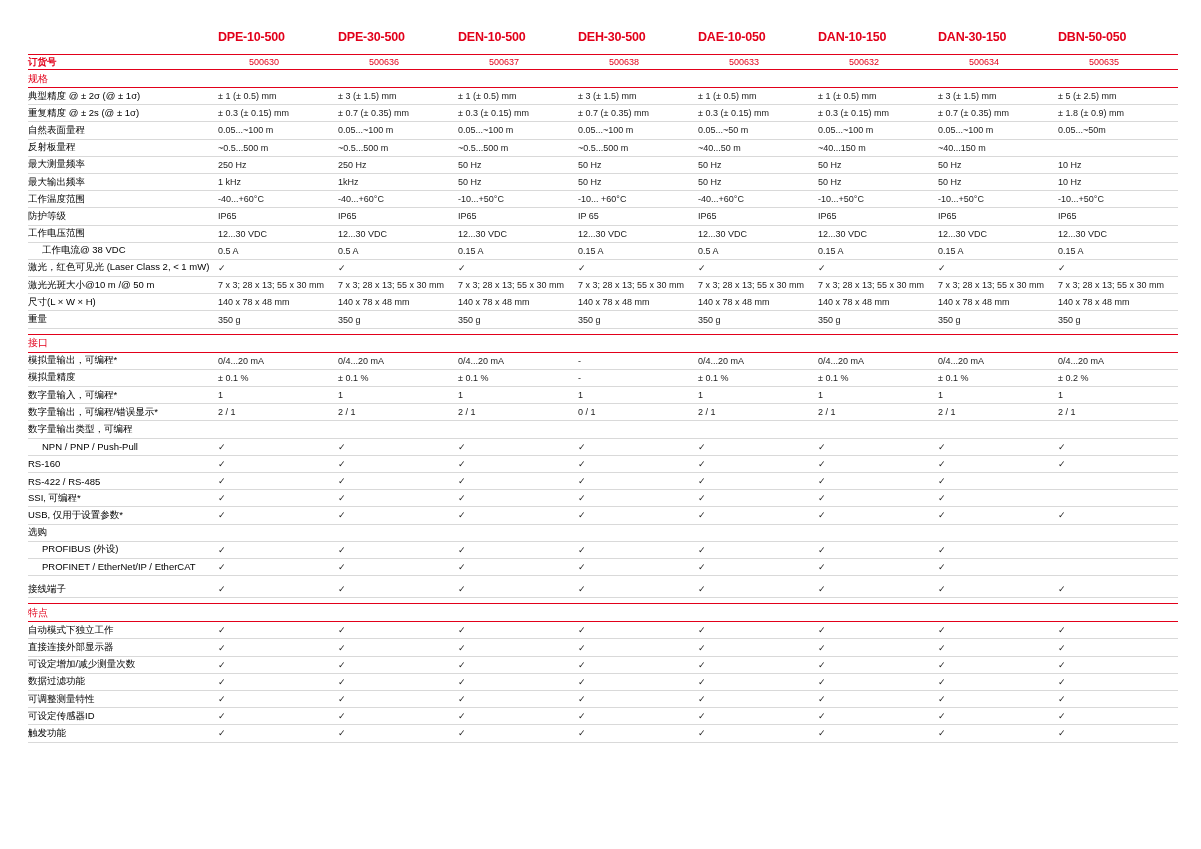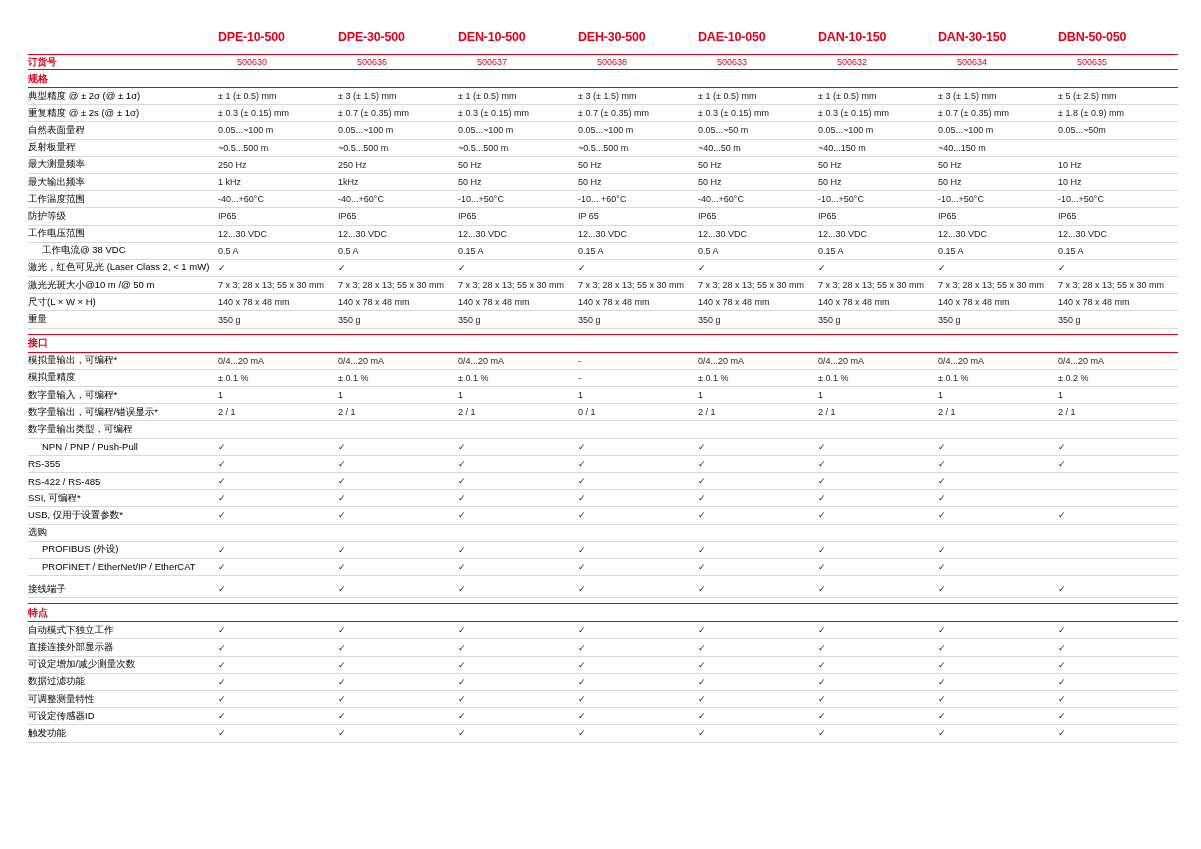--- a/index.html
+++ b/index.html
@@ -19,31 +19,31 @@
     grid-template-columns:190px repeat(8,1fr);
     align-items:center;
   }
   
   .model-row{height:19px;align-items:end;border-bottom:1px solid var(--red);padding-bottom:10px;}
   .model-cell{
     font-size:12.5px;font-weight:bold;color:var(--red);
     white-space:nowrap;letter-spacing:-0.2px;
   }
   
-  .order-row{height:14px;border-bottom:1px solid var(--red);}
+  .order-row{height:14px;border-bottom:1px solid var(--red);gap:12px;}
   .order-label{font-size:9.5px;font-weight:bold;color:var(--red);}
   .order-cell{font-size:9px;color:var(--red);margin-left:19px;}
   
   .section.gap{margin-top:5px;}
   .section.gap .section-title-row{border-top:1px solid var(--red);}
   .section-title-row{
     height:17px;border-bottom:1px solid var(--red);
     display:flex;align-items:center;
   }
-  .section-title-row span{font-size:10px;font-weight:bold;color:var(--red);}
+  .section-title-row span{font-size:10px;font-weight:normal;color:var(--red);}
   
   .data-row{height:16.2px;border-bottom:1px solid var(--sep);}
   .row-label{
     font-size:9.5px;color:#000;white-space:nowrap;overflow:hidden;
   }
   .row-label.indent{padding-left:14px;}
   .spec-cell{
     font-size:9px;color:var(--ink);white-space:nowrap;overflow:hidden;
   }
   .check{font-size:9px;color:var(--ink);}
@@ -298,21 +298,21 @@
           <div class="spec-cell"><span class="check">✓</span></div>
           <div class="spec-cell"><span class="check">✓</span></div>
           <div class="spec-cell"><span class="check">✓</span></div>
           <div class="spec-cell"><span class="check">✓</span></div>
           <div class="spec-cell"><span class="check">✓</span></div>
           <div class="spec-cell"><span class="check">✓</span></div>
           <div class="spec-cell"><span class="check">✓</span></div>
           <div class="spec-cell"><span class="check">✓</span></div>
         </div>
         <div class="grid-row data-row">
-          <div class="row-label">RS-355</div>
+          <div class="row-label">RS-160</div>
           <div class="spec-cell"><span class="check">✓</span></div>
           <div class="spec-cell"><span class="check">✓</span></div>
           <div class="spec-cell"><span class="check">✓</span></div>
           <div class="spec-cell"><span class="check">✓</span></div>
           <div class="spec-cell"><span class="check">✓</span></div>
           <div class="spec-cell"><span class="check">✓</span></div>
           <div class="spec-cell"><span class="check">✓</span></div>
           <div class="spec-cell"><span class="check">✓</span></div>
         </div>
         <div class="grid-row data-row">

